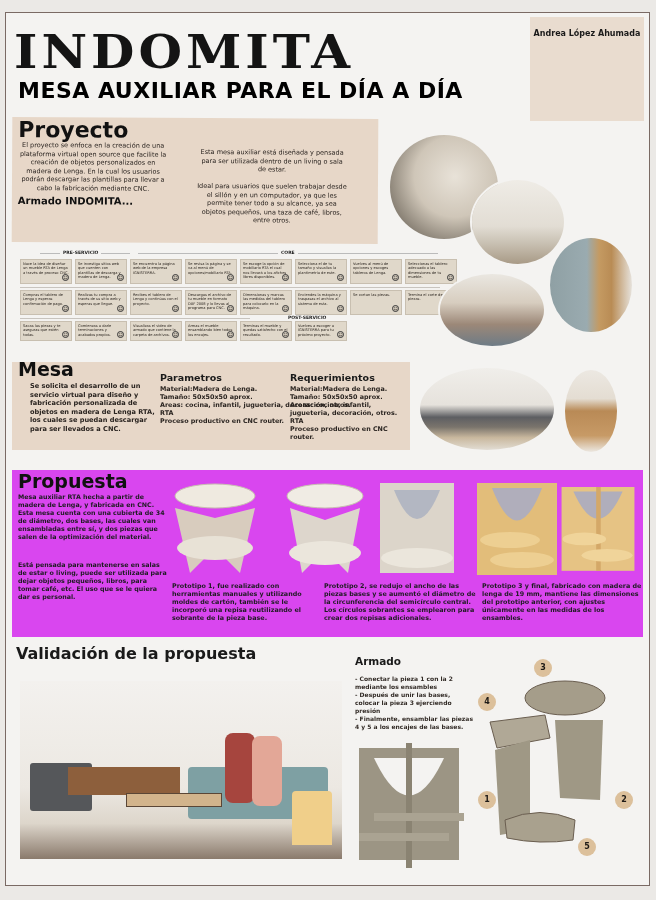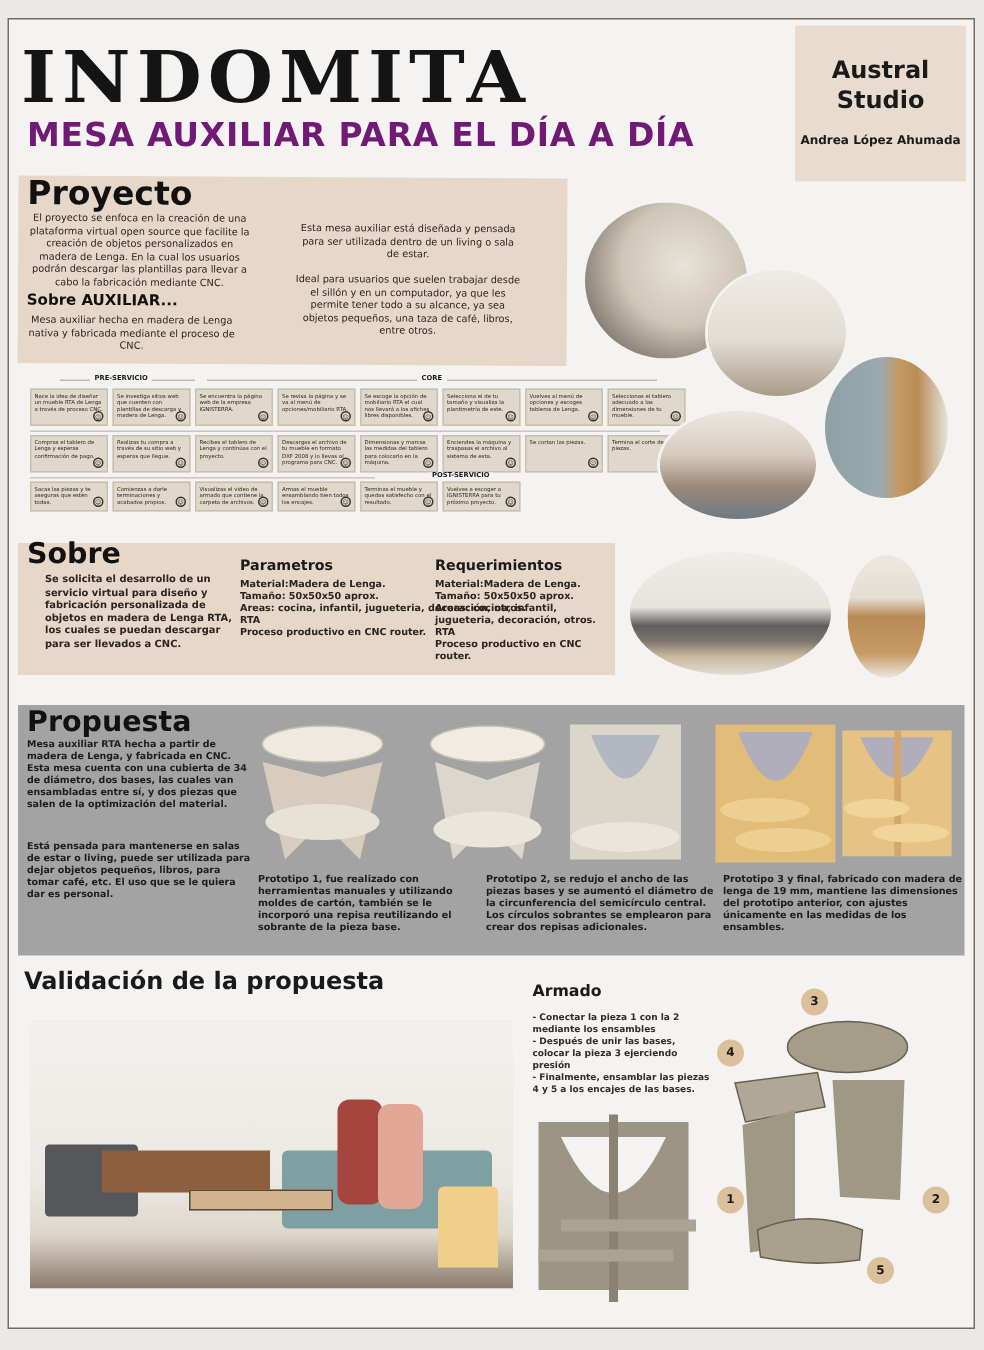--- a/index.html
+++ b/index.html
@@ -5,21 +5,21 @@
   * { box-sizing: border-box; margin: 0; padding: 0; }
   html, body { width: 656px; height: 900px; overflow: hidden; background: #ebe9e6; }
   body { font-family: "DejaVu Sans", sans-serif; color: #1a1a1a; position: relative; }
 
   .poster { position: absolute; left: 5px; top: 12px; width: 645px; height: 874px;
             background: #f4f3f1; border: 1.5px solid #7a6a64; }
 
   .title { position: absolute; left: 14px; top: 22px; font-family: "DejaVu Serif", serif;
            font-weight: 900; font-size: 50px; letter-spacing: 4px; color: #141414; transform: scaleY(0.95); }
   .subtitle { position: absolute; left: 18px; top: 78px; font-family: "DejaVu Sans", sans-serif;
-              font-weight: bold; font-size: 22px; color: #701a75; letter-spacing: 0.5px; }
+              font-weight: bold; font-size: 22px; color: #000000; letter-spacing: 0.5px; }
 
   .studio-box { position: absolute; left: 530px; top: 17px; width: 114px; height: 104px; background: #e9dccf; text-align: center; }
   .studio-name { margin-top: 20px; font-size: 16px; font-weight: bold; line-height: 20px; }
   .studio-author { margin-top: 12px; font-size: 8px; font-weight: bold; }
 
   .panel-beige { background: #e7d7c8; position: absolute; }
   .h-section { font-family: "DejaVu Sans", sans-serif; font-weight: 900; color: #111; }
   .small { font-size: 6.5px; line-height: 8.6px; font-weight: normal; color: #2a2420; text-align: center; }
 
   
@@ -46,21 +46,21 @@
   .ph { width: 100%; height: 100%; }
 
   
   #brief { left: 12px; top: 362px; width: 398px; height: 88px; }
   #brief .h1 { position: absolute; left: 6px; top: -4px; font-size: 19px; }
   #brief .p1 { position: absolute; left: 6px; top: 20px; width: 125px; font-size: 6.6px; line-height: 8.6px; }
   #brief .h2 { position: absolute; top: 10px; font-size: 9.5px; font-weight: 700; }
   #brief .list { position: absolute; top: 23px; font-size: 6.4px; line-height: 8px; font-weight: bold; color: #2a2420; }
 
   
-  #propuesta { position: absolute; left: 12px; top: 470px; width: 631px; height: 167px; background: #a3a3a3; }
+  #propuesta { position: absolute; left: 12px; top: 470px; width: 631px; height: 167px; background: #d946ef; }
   #propuesta .h1 { position: absolute; left: 6px; top: 0; font-size: 19px; }
   #propuesta .p1 { position: absolute; left: 6px; top: 23px; width: 150px; font-size: 6.3px; line-height: 8px; }
   #propuesta .p2 { position: absolute; left: 6px; top: 91px; width: 150px; font-size: 6.3px; line-height: 8px; }
   .proto { position: absolute; font-size: 6.4px; line-height: 8px; font-weight: bold; color: #1d1b20; top: 112px; }
   .table-img { position: absolute; top: 8px; width: 90px; height: 100px; }
 
   
   .val-title { position: absolute; left: 16px; top: 644px; font-size: 16px; font-weight: 900; }
   .living { position: absolute; left: 20px; top: 681px; width: 322px; height: 178px; background: #e6e3df; overflow: hidden; }
 
@@ -69,32 +69,27 @@
   .num { position: absolute; width: 18px; height: 18px; border-radius: 50%; background: #dcc09b; font-size: 8px; font-weight: bold; text-align: center; line-height: 18px; color: #1e1a16; }
 </style>
 </head>
 <body>
 
 <div class="poster"></div>
 
 <div class="title">INDOMITA</div>
 <div class="subtitle">MESA AUXILIAR PARA EL DÍA A DÍA</div>
 <div class="studio-box">
-  <div class="studio-name">
-    <div>Austral</div>
-    <div>Studio</div>
-  </div>
   <div class="studio-author">Andrea López Ahumada</div>
 </div>
 
 <div id="proyecto" class="panel-beige">
   <div class="h1 h-section">Proyecto</div>
   <div class="p1 small">El proyecto se enfoca en la creación de una plataforma virtual open source que facilite la creación de objetos personalizados en madera de Lenga. En la cual los usuarios podrán descargar las plantillas para llevar a cabo la fabricación mediante CNC.</div>
-  <div class="h2 h-section">Sobre AUXILIAR...</div>
-  <div class="p2 small">Mesa auxiliar hecha en madera de Lenga nativa y fabricada mediante el proceso de CNC.</div>
+  <div class="h2 h-section">Armado INDOMITA...</div>
   <div class="p3 small">Esta mesa auxiliar está diseñada y pensada para ser utilizada dentro de un living o sala de estar.</div>
   <div class="p4 small">Ideal para usuarios que suelen trabajar desde el sillón y en un computador, ya que les permite tener todo a su alcance, ya sea objetos pequeños, una taza de café, libros, entre otros.</div>
 </div>
 
 <div id="journey">
   <div class="jm-line" style="left:20px;width:90px;"></div>
   <div class="jm-label" style="left:40px;">PRE-SERVICIO</div>
   <div class="jm-line" style="left:118px;width:300px;"></div>
   <div class="jm-label" style="left:258px;">CORE</div>
 
@@ -144,21 +139,21 @@
   <div class="ph" style="background:linear-gradient(180deg, #eae7e1 0%, #d7cdbf 40%, #9c8878 70%, #6d7b86 100%);"></div>
 </div>
 <div class="circle" style="left:418px;top:366px;width:138px;height:86px;">
   <div class="ph" style="background:linear-gradient(180deg, #f0eeea 0%, #e6e2dc 45%, #5d5e62 60%, #7a746c 72%, #c9b89e 85%, #e2ddd4 100%);"></div>
 </div>
 <div class="circle" style="left:563px;top:368px;width:56px;height:86px;">
   <div class="ph" style="background:linear-gradient(180deg, #ece8e2 0%, #e4ddd2 35%, #b98a56 50%, #c79a66 80%, #ece8e2 100%);"></div>
 </div>
 
 <div id="brief" class="panel-beige">
-  <div class="h1 h-section">Sobre</div>
+  <div class="h1 h-section">Mesa</div>
   <div class="p1" style="font-weight:bold;color:#2a2420;margin-left:12px;">Se solicita el desarrollo de un servicio virtual para diseño y fabricación personalizada de objetos en madera de Lenga RTA, los cuales se puedan descargar para ser llevados a CNC.</div>
   <div class="h2" style="left:148px;">Parametros</div>
   <div class="list" style="left:148px;">
     <div>Material:Madera de Lenga.</div>
     <div>Tamaño: 50x50x50 aprox.</div>
     <div>Areas: cocina, infantil, jugueteria, decoración, otros.</div>
     <div>RTA</div>
     <div>Proceso productivo en CNC router.</div>
   </div>
   <div class="h2" style="left:278px;">Requerimientos</div>

